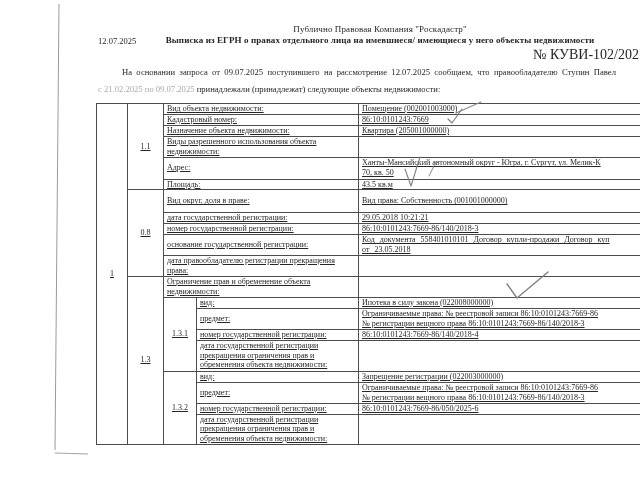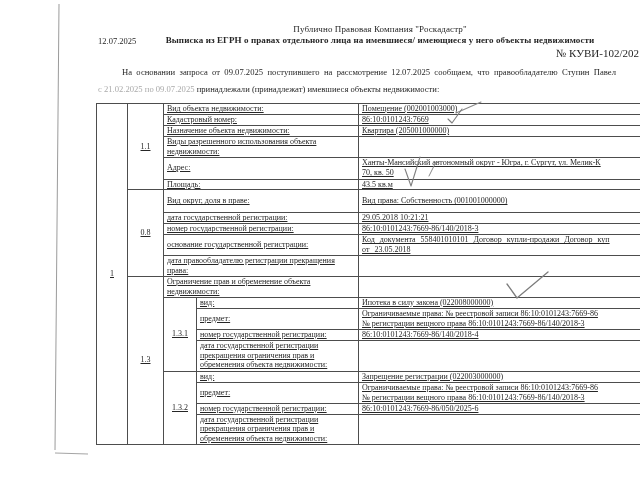--- a/index.html
+++ b/index.html
@@ -6,21 +6,21 @@
   body{
     width:640px;height:480px;position:relative;overflow:hidden;
     background:#ffffff;color:#262626;
     font-family:"Liberation Serif", serif;
   }
   
   .header-block{position:absolute;left:100px;top:24px;width:560px;text-align:center;}
   .company{font-size:9px;letter-spacing:.1px;}
   .doc-title{font-size:9px;font-weight:bold;margin-top:1px;letter-spacing:.1px;}
   .doc-date{position:absolute;left:98px;top:36px;font-size:8.5px;}
-  .doc-number{position:absolute;right:1px;top:47px;font-size:11px;white-space:nowrap;text-align:center;}
+  .doc-number{position:absolute;right:1px;top:47px;font-size:14px;white-space:nowrap;text-align:center;}
   
   .intro-line1{position:absolute;left:98px;top:67px;width:600px;font-size:8.6px;
     white-space:nowrap;text-indent:24px;word-spacing:2.2px;}
   .intro-line2{position:absolute;left:98px;top:84px;font-size:8.6px;white-space:nowrap;}
   .faded{color:#a9a9a9;}
   
   table.egrn{
     position:absolute;left:96px;top:103px;width:610px;
     border-collapse:collapse;table-layout:fixed;
     font-size:8px;line-height:1.22;color:#262626;
@@ -39,21 +39,21 @@
 <body>
 
 <div class="header-block">
   <div class="company">Публично Правовая Компания "Роскадастр"</div>
   <div class="doc-title">Выписка из ЕГРН о правах отдельного лица на имевшиеся/ имеющиеся у него объекты недвижимости</div>
 </div>
 <div class="doc-date">12.07.2025</div>
 <div class="doc-number">№ КУВИ-102/202</div>
 
 <div class="intro-line1">На основании запроса от 09.07.2025 поступившего на рассмотрение 12.07.2025 сообщаем, что правообладателю Ступин Павел</div>
-<div class="intro-line2"><span class="faded">с 21.02.2025 по 09.07.2025</span> <span>принадлежали (принадлежат) имевшиеся объекты недвижимости:</span></div>
+<div class="intro-line2"><span class="faded">с 21.02.2025 по 09.07.2025</span> <span>принадлежали (принадлежат) следующие объекты недвижимости:</span></div>
 
 <table class="egrn">
   <colgroup>
     <col style="width:31px">
       <col style="width:36px">
       <col style="width:33px">
       <col style="width:162px">
       <col style="width:348px">
   </colgroup>
   <tbody>

